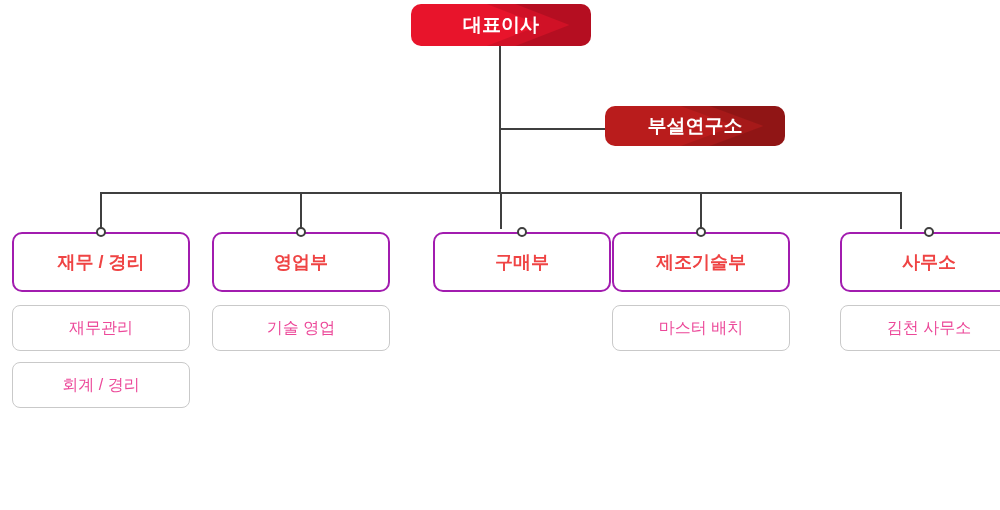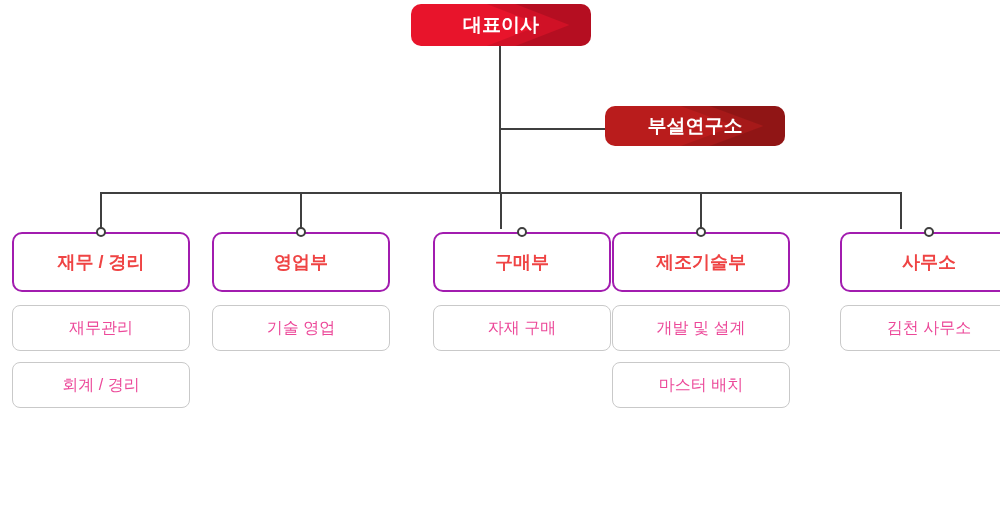--- a/index.html
+++ b/index.html
@@ -93,32 +93,26 @@
     <div class="sub">
       <span>기술 영업</span>
     </div>
   </div>
 
   <div class="col c3">
     <div class="dot"></div>
     <div class="dept">
       <span>구매부</span>
     </div>
-    <div class="sub">
-      <span>자재 구매</span>
-    </div>
   </div>
 
   <div class="col c4">
     <div class="dot"></div>
     <div class="dept">
       <span>제조기술부</span>
-    </div>
-    <div class="sub">
-      <span>개발 및 설계</span>
     </div>
     <div class="sub">
       <span>마스터 배치</span>
     </div>
   </div>
 
   <div class="col c5">
     <div class="dot"></div>
     <div class="dept">
       <span>사무소</span>

